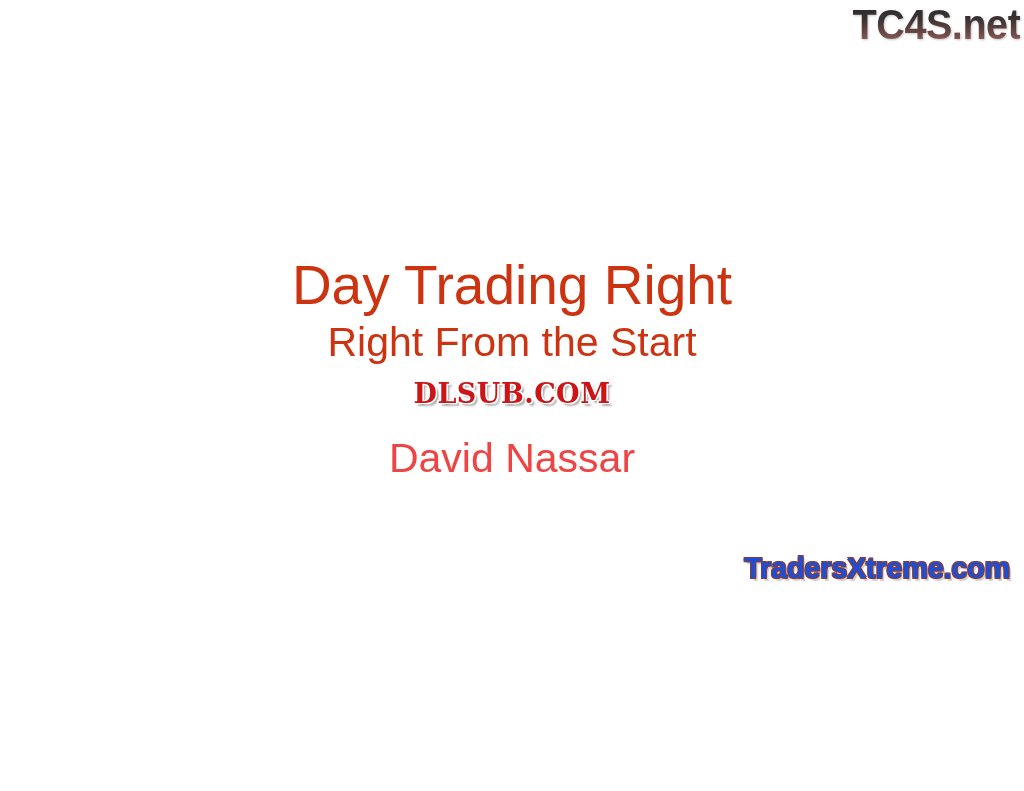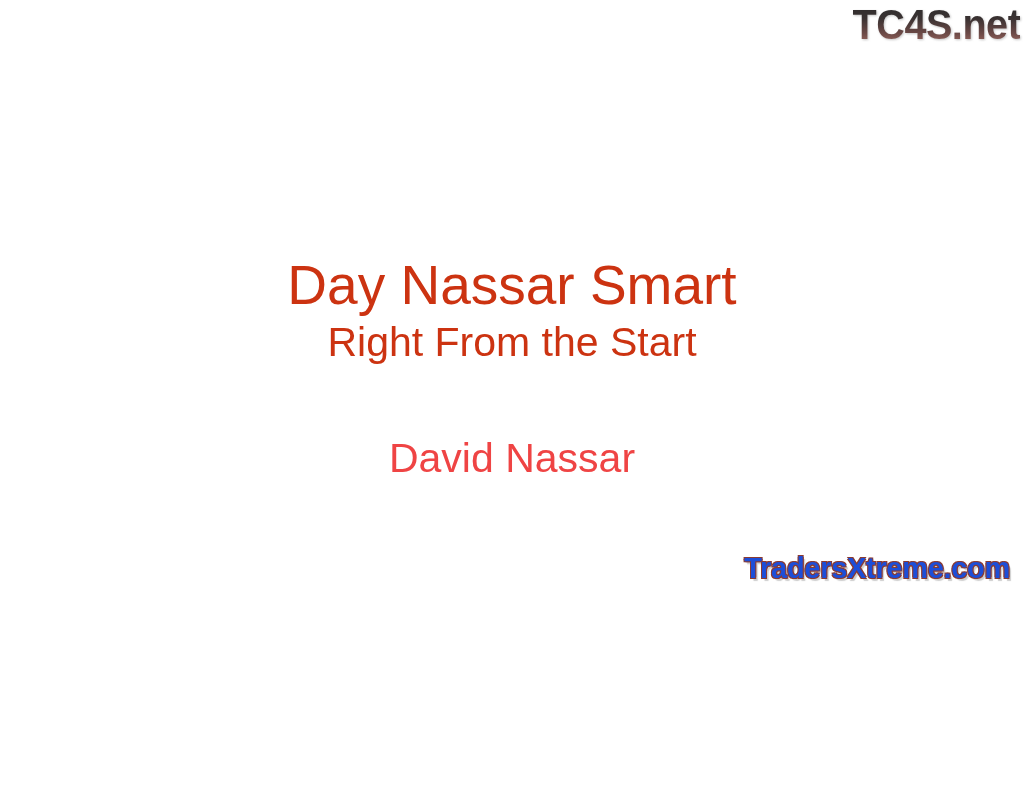--- a/index.html
+++ b/index.html
@@ -138,22 +138,23 @@
   }
 </style>
 </head>
 <body>
 
 <div id="slide">
 
   <div class="brand-topright">TC4S.net</div>
 
   <div class="title-block">
-    <h1 class="main-title">Day Nassar Smart</h1>
+    <h1 class="main-title">Day Trading Right</h1>
     <h2 class="subtitle">Right From the Start</h2>
   </div>
 
+  <div class="watermark-dlsub">DLSUB.COM</div>
 
   <div class="author">David Nassar</div>
 
   <div class="watermark-traders">TradersXtreme.com</div>
 
 </div>
 
 </body></html>

